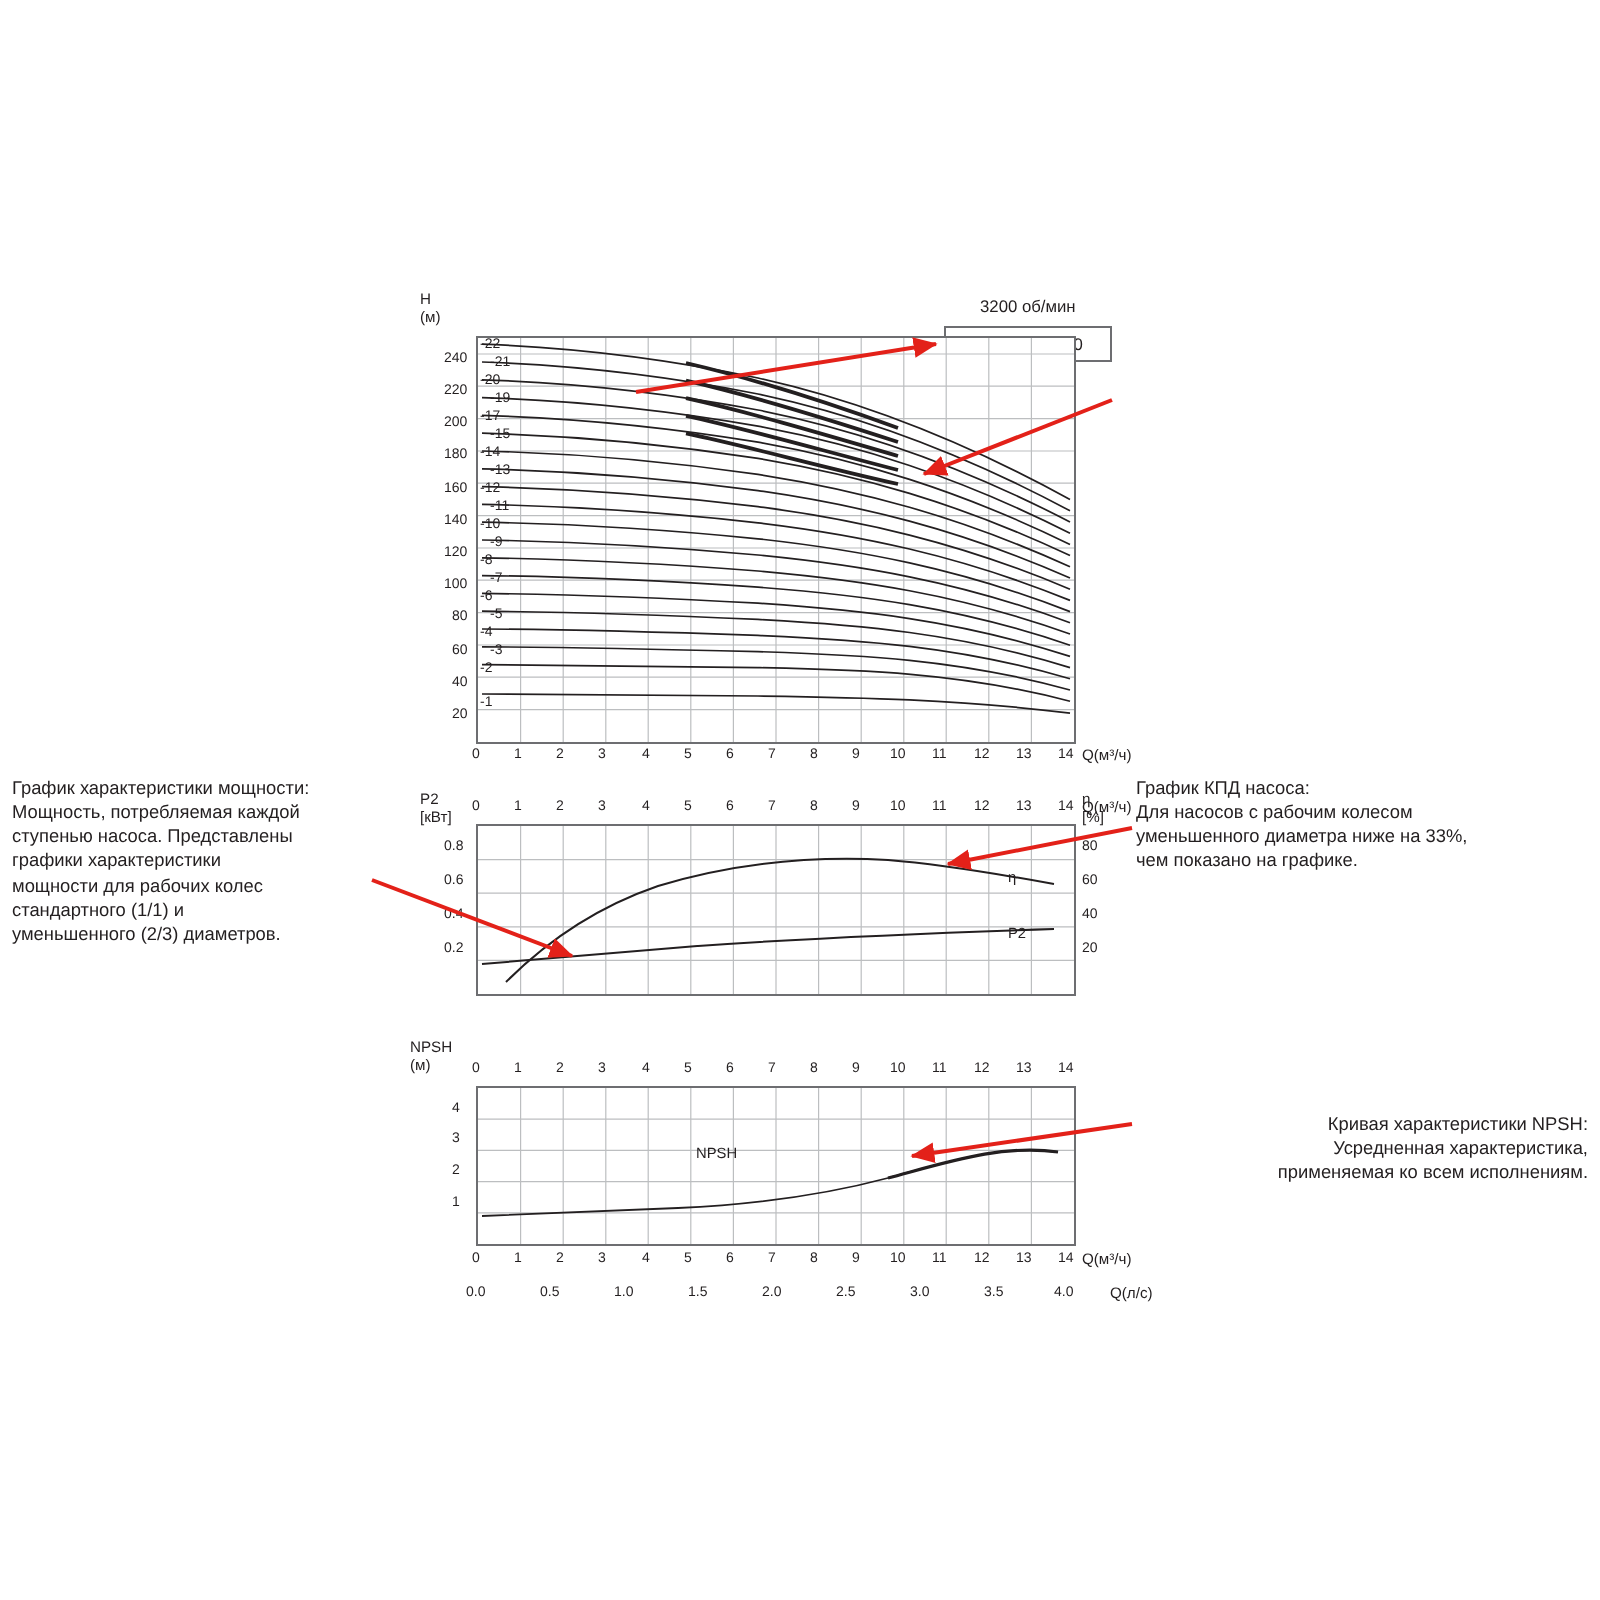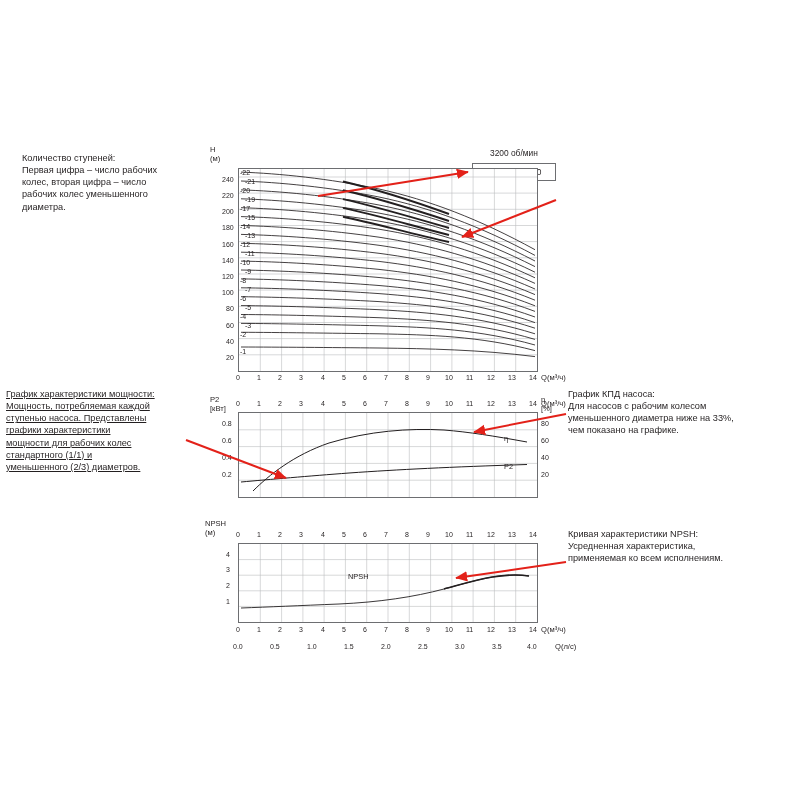--- a/index.html
+++ b/index.html
@@ -63,41 +63,36 @@
   }
   .badge.no-border { border: none; }
   svg { display: block; }
   .ptr { position: absolute; left: 0; top: 0; width: 800px; height: 800px; pointer-events: none; }
 </style>
 </head>
 <body>
 
 <div id="stage">
 
-  <div class="anno" style="left:22px; top:152px; width:200px;">Количество ступеней:
-Первая цифра – число рабочих
-колес, вторая цифра – число
-рабочих колес уменьшенного
-диаметра.</div>
-
-
-  <div class="anno" style="left:6px; top:388px; width:178px;text-decoration:underline;">График характеристики мощности:
+
+
+  <div class="anno" style="left:6px; top:388px; width:178px;">График характеристики мощности:
 Мощность, потребляемая каждой
 ступенью насоса. Представлены
 графики характеристики
 мощности для рабочих колес
 стандартного (1/1) и
 уменьшенного (2/3) диаметров.</div>
 
   <div class="anno" style="left:568px; top:388px; width:226px;">График КПД насоса:
 Для насосов с рабочим колесом
 уменьшенного диаметра ниже на 33%,
 чем показано на графике.</div>
 
-  <div class="anno" style="left:568px; top:528px; width:226px;">Кривая характеристики NPSH:
+  <div class="anno" style="left:568px; top:556px; width:226px;text-align:right;">Кривая характеристики NPSH:
 Усредненная характеристика,
 применяемая ко всем исполнениям.</div>
 
   <div class="badge no-border" style="left:490px; top:146px; width:70px; height:14px; justify-content:flex-start;">3200 об/мин</div>
 
   <div class="badge" style="left:472px; top:163px; width:84px; height:18px;">CDM/CDMF10</div>
 
   <div class="axis-label" style="left:210px; top:146px;">H
 (м)</div>
 

